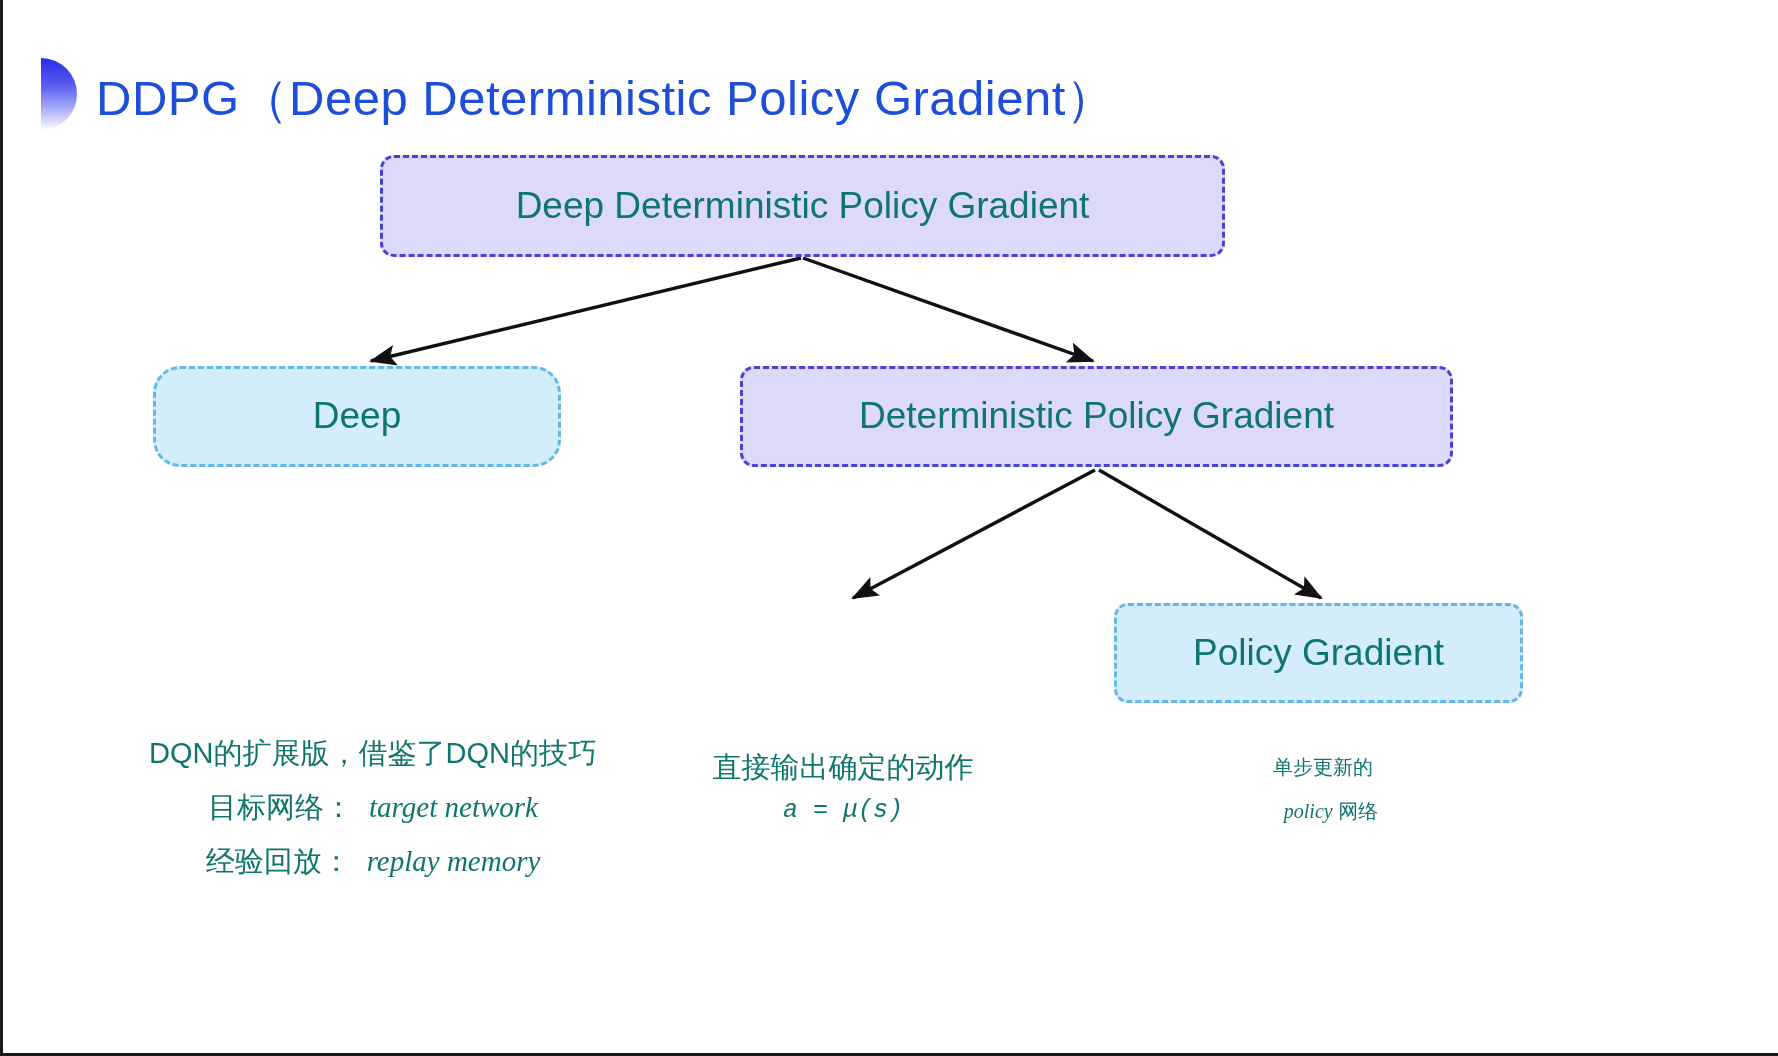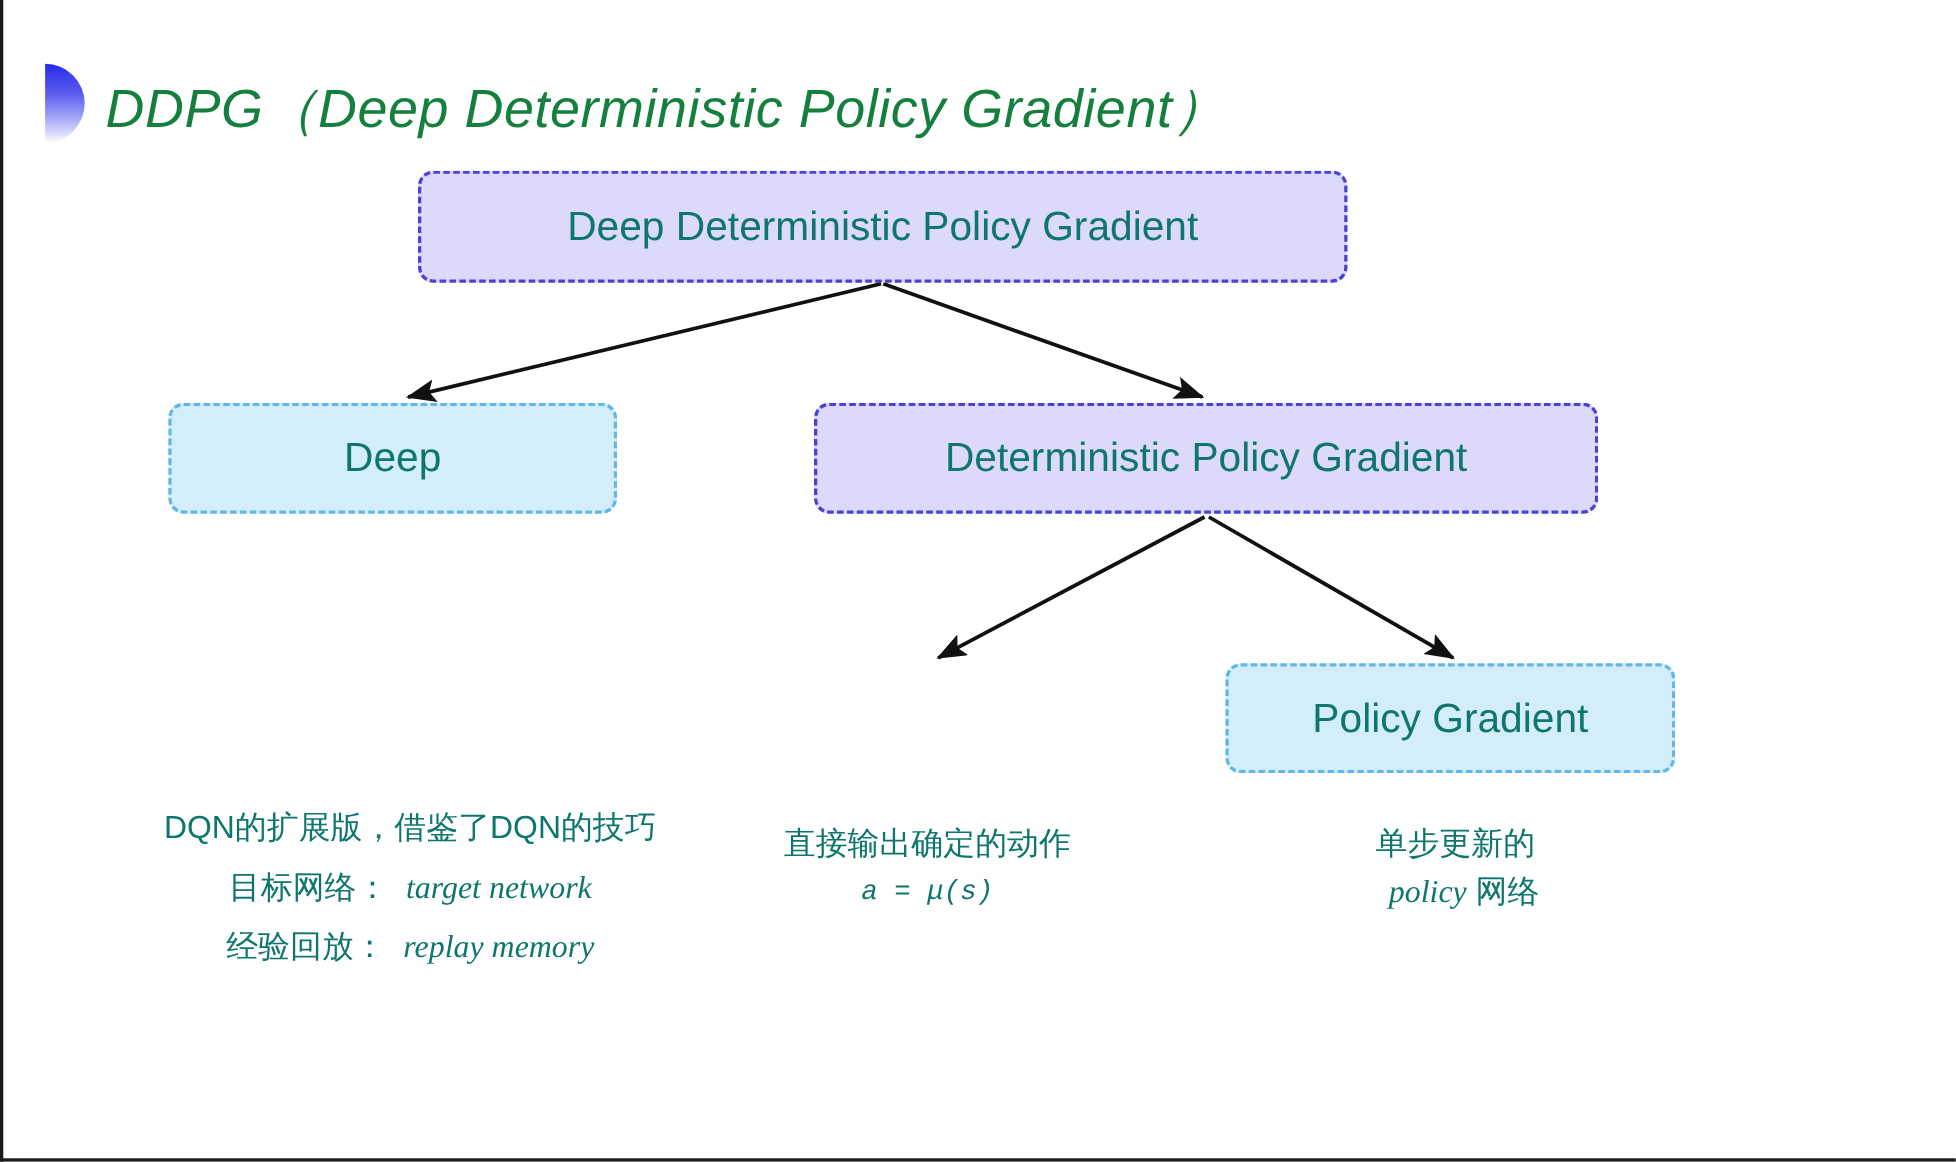--- a/index.html
+++ b/index.html
@@ -34,26 +34,25 @@
     height: 72px;
     border-top-right-radius: 36px 36px;
     border-bottom-right-radius: 36px 36px;
     background: linear-gradient(180deg, #2a2ae8 0%, #5a5cf0 38%, #a3a6f7 68%, #e6e7fd 92%, #ffffff 100%);
   }
   #page-title {
     position: absolute;
     left: 93px;
     top: 66px;
     font-size: 49px;
-    color: #15803d;
+    color: #1d4ed8;
     letter-spacing: 0.5px;
     font-weight: 400;
     white-space: nowrap;
     font-family: "Liberation Sans", "DejaVu Sans", sans-serif;
-    font-style: italic;
   }
 
   
   .node {
     position: absolute;
     box-sizing: border-box;
     display: flex;
     align-items: center;
     justify-content: center;
     border-radius: 14px;
@@ -65,21 +64,21 @@
   .node.purple {
     background: #dcd9fa;
     border: 3px dashed #4a42d6;
   }
   .node.cyan {
     background: #d3edfa;
     border: 3px dashed #63b7e8;
   }
 
   #node-root   { left: 377px;  top: 155px; width: 845px; height: 102px; font-size: 37px; }
-  #node-deep   { left: 150px;  top: 366px; width: 408px; height: 101px; font-size: 37px; }
+  #node-deep   { left: 150px;  top: 366px; width: 408px; height: 101px; font-size: 37px; border-radius: 27px; }
   #node-dpg    { left: 737px;  top: 366px; width: 713px; height: 101px; font-size: 37px; }
   #node-det    { left: 628px;  top: 603px; width: 421px; height: 100px; font-size: 37px; }
   #node-pg     { left: 1111px; top: 603px; width: 409px; height: 100px; font-size: 37px; }
 
   
   #arrows {
     position: absolute;
     left: 0;
     top: 0;
     width: 1778px;
@@ -120,21 +119,21 @@
   }
   #caption-det .formula {
     font-family: Liberation Mono, monospace;
     font-style: italic;
     font-size: 25px;
   }
   #caption-pg {
     left: 1140px;
     top: 745px;
     width: 360px;
-    font-size: 29px;
+    font-size: 20px;
     line-height: 44px;
   }
 </style>
 </head>
 <body>
 
 <div id="slide">
 
   <div id="title-decor"></div>
   <div id="page-title">DDPG（Deep Deterministic Policy Gradient）</div>

